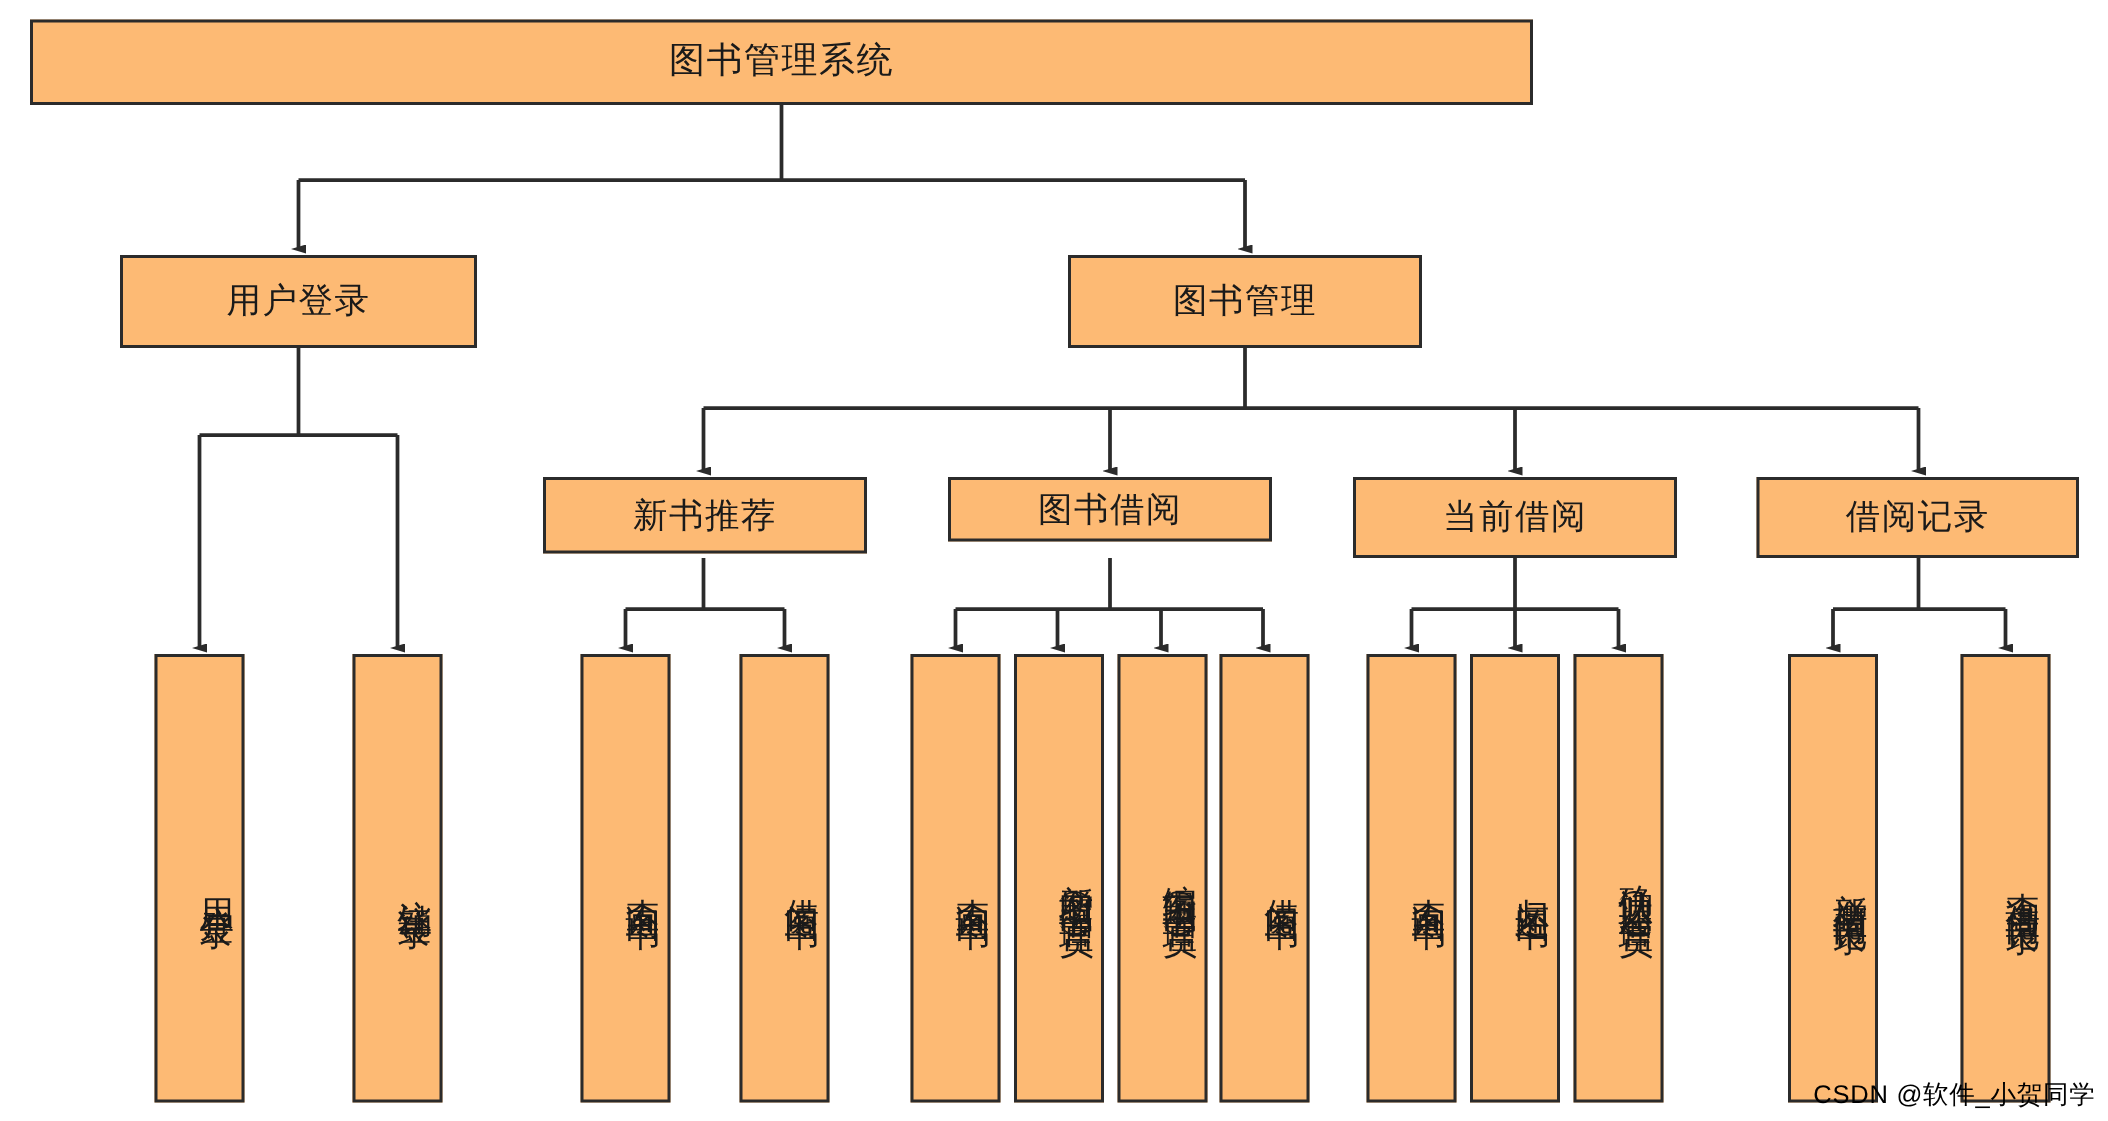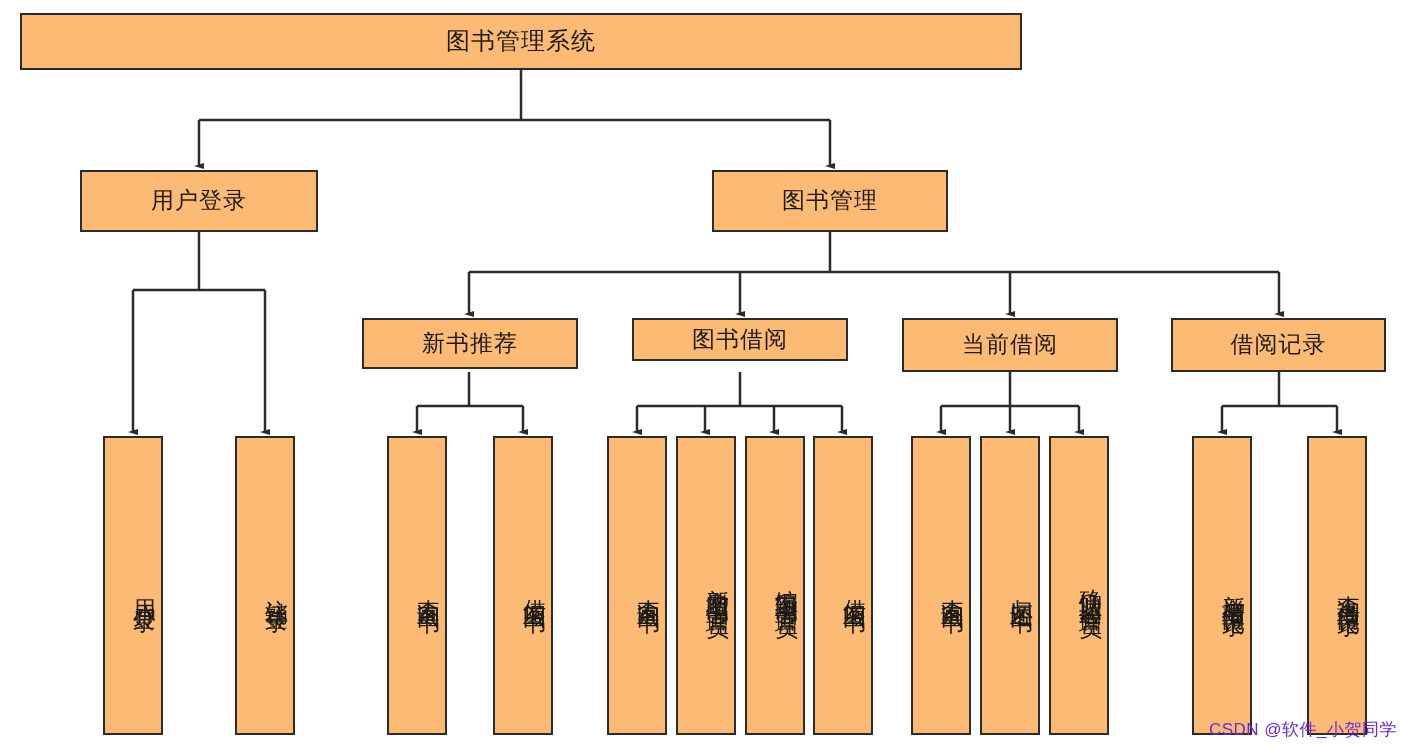--- a/index.html
+++ b/index.html
@@ -40,21 +40,21 @@
   }
   .node.leaf .vtxt{
     writing-mode:vertical-rl;
     text-orientation:upright;
     white-space:nowrap;
   }
   .watermark{
     position:absolute;
     right:8px;bottom:6px;
     font-size:17px;
-    color:#6d28d9;
+    color:#000000;
     letter-spacing:0.5px;
     white-space:nowrap;
   }
 </style>
 </head>
 <body>
 
 <div id="stage">
 
   <svg id="wires" viewBox="0 0 1405 747">

